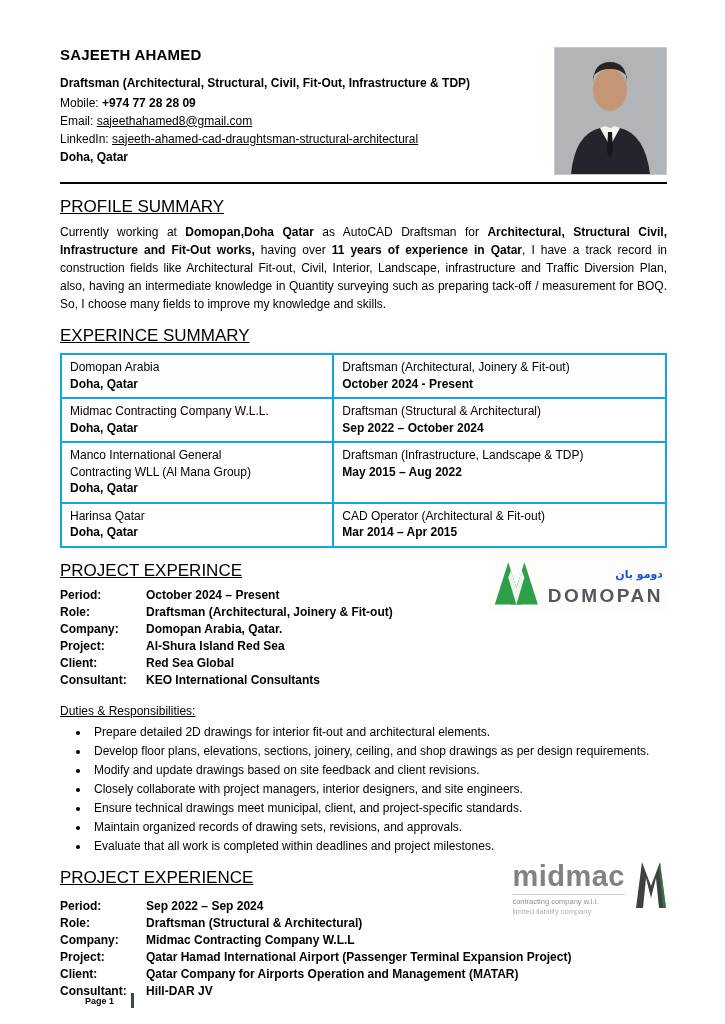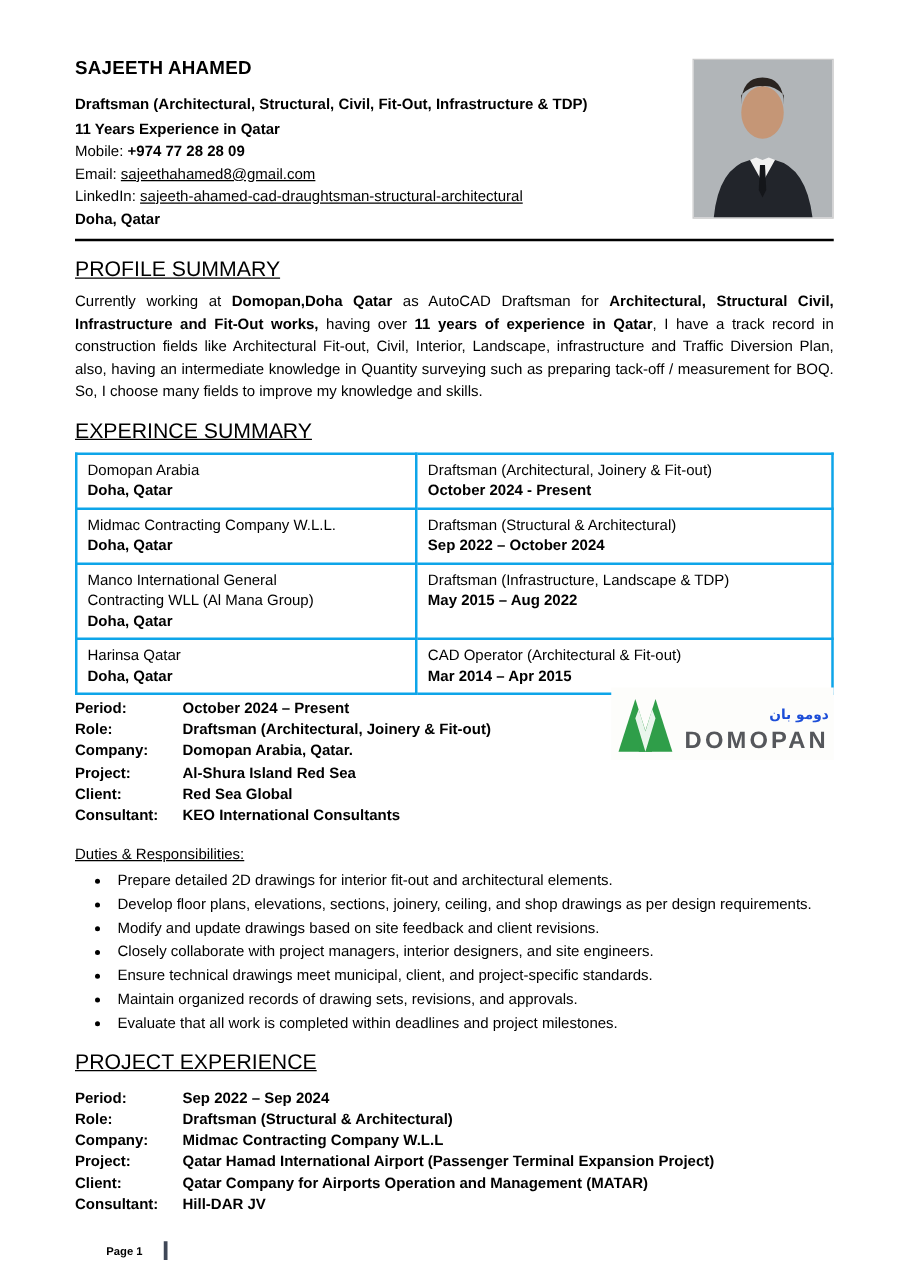--- a/index.html
+++ b/index.html
@@ -74,21 +74,20 @@
 </style>
 </head>
 <body>
 
 <div class="page">
 
   <div class="header">
     <div class="header-text">
       <div class="name">SAJEETH AHAMED</div>
       <div class="title">Draftsman (Architectural, Structural, Civil, Fit-Out, Infrastructure &amp; TDP)</div>
-      <div class="bold">11 Years Experience in Qatar</div>
       <div><span>Mobile: </span><span class="bold">+974 77 28 28 09</span></div>
       <div><span>Email: </span><a class="link">sajeethahamed8@gmail.com</a></div>
       <div><span>LinkedIn: </span><a class="link">sajeeth-ahamed-cad-draughtsman-structural-architectural</a></div>
       <div class="bold">Doha, Qatar</div>
     </div>
     <div class="photo">
       <svg width="111" height="126" viewBox="0 0 111 126">
         <rect width="111" height="126" fill="#b4b8bb"></rect>
         <rect width="111" height="126" fill="#aeb2b5" opacity="0.5"></rect>
         <ellipse cx="55" cy="42" rx="17" ry="21" fill="#c59676"></ellipse>
@@ -146,20 +145,21 @@
         </td>
         <td>
           <div>CAD Operator (Architectural &amp; Fit-out)</div>
           <div class="bold">Mar 2014 – Apr 2015</div>
         </td>
       </tr>
     </tbody>
   </table>
 
   <div class="project p1">
+    <div class="section-heading"><span>PROJECT EXPERINCE</span></div>
     <div class="domopan-logo">
       <svg width="52" height="50" viewBox="0 0 52 50">
         <polygon points="2,50 17,3 32,50" fill="#2f9e49"></polygon>
         <polygon points="20,50 35,3 50,50" fill="#2f9e49"></polygon>
         <polygon points="17,20 26,50 35,20 32,12 26,32 20,12" fill="#ffffff" opacity="0.9"></polygon>
       </svg>
       <div class="domopan-right">
         <div class="domopan-arabic">دومو بان</div>
         <div class="domopan-name">DOMOPAN</div>
       </div>
@@ -198,20 +198,31 @@
     <li>Develop floor plans, elevations, sections, joinery, ceiling, and shop drawings as per design requirements.</li>
     <li>Modify and update drawings based on site feedback and client revisions.</li>
     <li>Closely collaborate with project managers, interior designers, and site engineers.</li>
     <li>Ensure technical drawings meet municipal, client, and project-specific standards.</li>
     <li>Maintain organized records of drawing sets, revisions, and approvals.</li>
     <li>Evaluate that all work is completed within deadlines and project milestones.</li>
   </ul>
 
   <div class="project p2">
     <div class="section-heading"><span>PROJECT EXPERIENCE</span></div>
+    <div class="midmac-logo">
+      <div class="midmac-text">
+        <div class="midmac-name">midmac</div>
+        <div class="midmac-sub1">contracting company w.l.l.</div>
+        <div class="midmac-sub2">limited liability company</div>
+      </div>
+      <svg width="32" height="46" viewBox="0 0 32 46">
+        <path d="M1 46 L7 0 L16 24 L25 0 L31 46 L24 46 L21 16 L16 36 L11 16 L8 46 Z" fill="#3d423e"></path>
+        <polygon points="25,0 31,46 28,46 24,6" fill="#2f9e49" opacity="0.5"></polygon>
+      </svg>
+    </div>
     <div class="fields">
       <div class="field-row">
           <span class="field-label">Period:</span>
           <span class="field-value">Sep 2022 – Sep 2024</span>
         </div>
       <div class="field-row">
           <span class="field-label">Role:</span>
           <span class="field-value">Draftsman (Structural &amp; Architectural)</span>
         </div>
       <div class="field-row">

